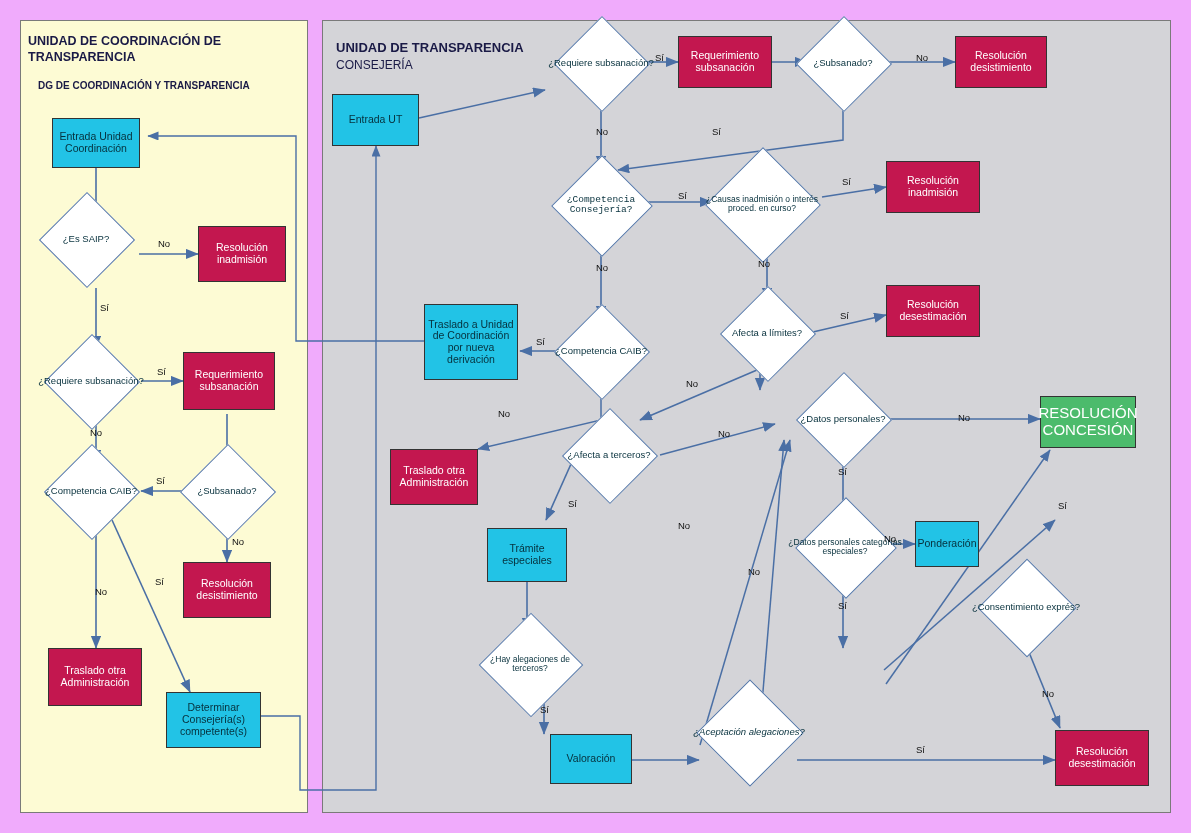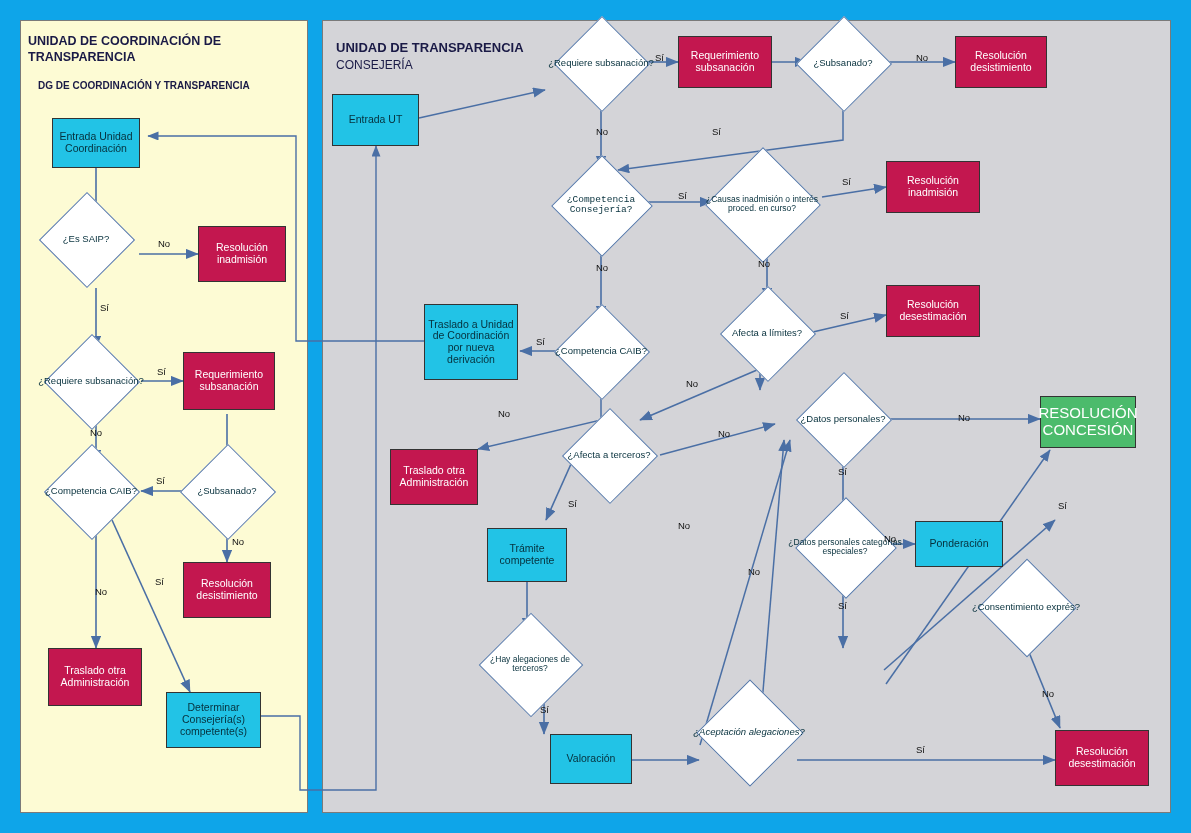--- a/index.html
+++ b/index.html
@@ -1,17 +1,17 @@
 <!DOCTYPE html>
 <html><head>
 <meta charset="utf-8">
 <style>
   html,body{margin:0;padding:0;background:#fff;}
   body{font-family:"Liberation Sans", sans-serif;}
-  #stage{position:relative;width:1191px;height:833px;overflow:hidden;background:#0ea5e9;}
+  #stage{position:relative;width:1191px;height:833px;overflow:hidden;background:#f0abfc;}
   .panel{position:absolute;box-sizing:border-box;}
   #left-panel{left:20px;top:20px;width:288px;height:793px;background:#fdfbd4;border:1px solid #7a7a7a;}
   #right-panel{left:322px;top:20px;width:849px;height:793px;background:#d4d4d8;border:1px solid #7a7a7a;}
   .ttl{position:absolute;font-weight:bold;font-size:12.5px;color:#1a1a46;line-height:1.25;}
   .sub{position:absolute;font-weight:bold;font-size:10px;color:#1a1a46;}
   .sub2{position:absolute;font-size:12px;color:#1a1a46;}
   .node{position:absolute;box-sizing:border-box;display:flex;align-items:center;justify-content:center;text-align:center;line-height:1.12;}
   .rect{border:1px solid #333;}
   .cyan{background:#22c3e6;color:#06303c;font-size:10.5px;}
   .red{background:#c3174f;color:#ffffff;font-size:10.5px;}
@@ -187,29 +187,29 @@
     <div class="txt">¿Datos personales?</div>
   </div>
 
   <div class="node rect green" style="left:1040px;top:396px;width:96px;height:52px;">RESOLUCIÓN CONCESIÓN</div>
 
   <div class="dia" style="left:810px;top:512px;width:70px;height:70px;">
     <div class="inner"></div>
     <div class="txt" style="font-size:8.5px;">¿Datos personales categorías especiales?</div>
   </div>
 
-  <div class="node rect cyan" style="left:915px;top:521px;width:88px;height:46px;">Ponderación</div>
+  <div class="node rect cyan" style="left:915px;top:521px;width:64px;height:46px;">Ponderación</div>
 
   <div class="dia" style="left:992px;top:573px;width:68px;height:68px;">
     <div class="inner"></div>
     <div class="txt">¿Consentimiento exprés?</div>
   </div>
 
 
-  <div class="node rect cyan" style="left:487px;top:528px;width:80px;height:54px;">Trámite competente</div>
+  <div class="node rect cyan" style="left:487px;top:528px;width:80px;height:54px;">Trámite especiales</div>
 
   <div class="dia" style="left:494px;top:628px;width:72px;height:72px;">
     <div class="inner"></div>
     <div class="txt" style="font-size:8.5px;">¿Hay alegaciones de terceros?</div>
   </div>
 
   <div class="node rect cyan" style="left:550px;top:734px;width:82px;height:50px;">Valoración</div>
 
   <div class="dia" style="left:712px;top:695px;width:74px;height:74px;font-style:italic;">
     <div class="inner"></div>

